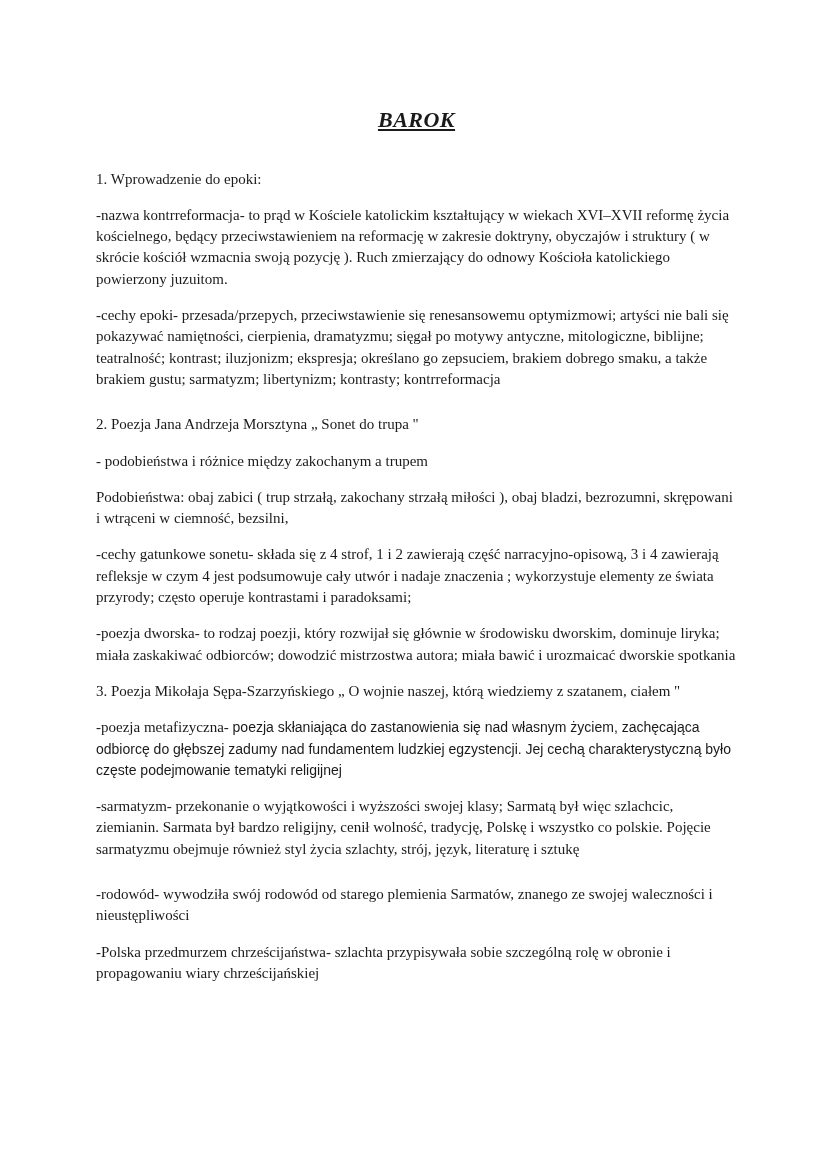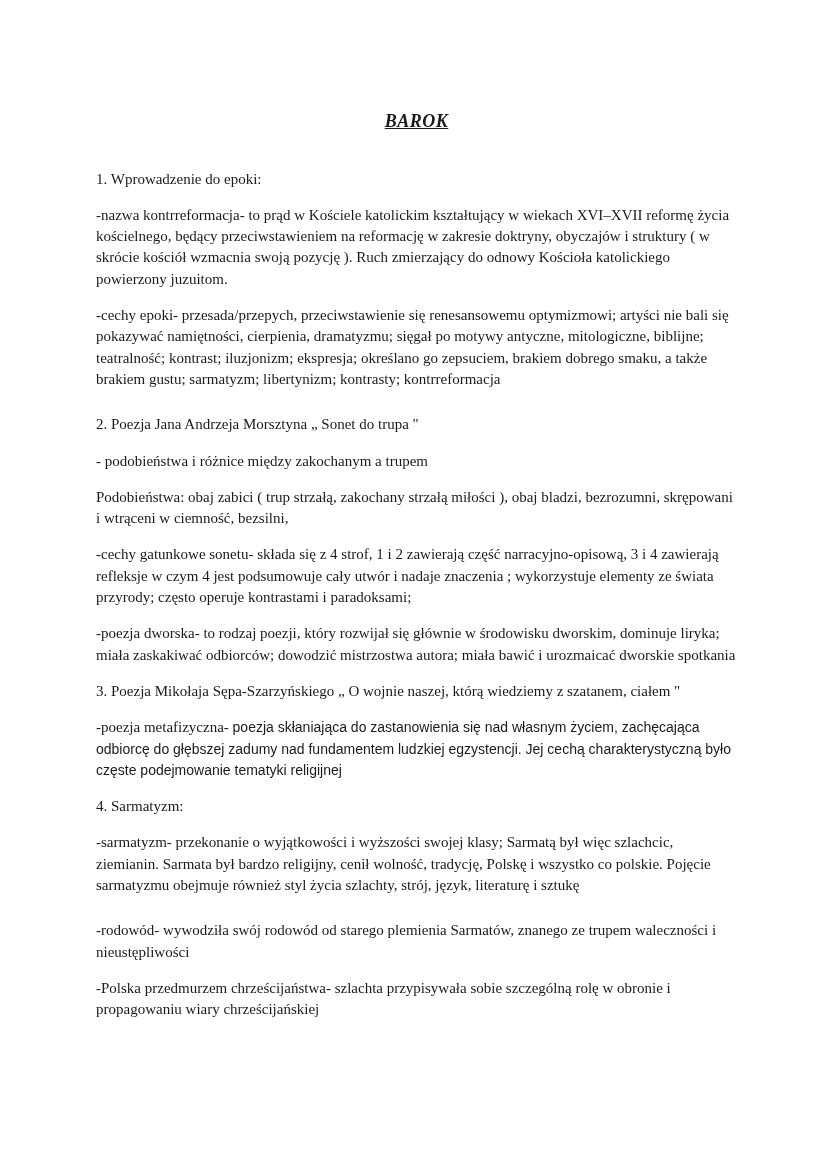--- a/index.html
+++ b/index.html
@@ -21,21 +21,21 @@
     line-height: 1.42;
   }
   .doc-title {
     text-align: center;
     margin: 0 0 30px 0;
   }
   .doc-title span {
     font-weight: bold;
     font-style: italic;
     text-decoration: underline;
-    font-size: 18px;
+    font-size: 22px;
     letter-spacing: 0.5px;
     font-family: "Liberation Serif", serif;
   }
   p.para {
     margin: 8px 0 15px 0;
   }
   p.gap-before {
     margin-top: 24px;
   }
   .sans {
@@ -68,21 +68,20 @@
 
   <p class="para">-cechy gatunkowe sonetu- składa się z 4 strof, 1 i 2 zawierają część narracyjno-opisową, 3 i 4 zawierają refleksje w czym 4 jest podsumowuje cały utwór i nadaje znaczenia ; wykorzystuje elementy ze świata przyrody; często operuje kontrastami  i paradoksami;</p>
 
   <p class="para">-poezja dworska- to rodzaj poezji, który rozwijał się głównie w środowisku dworskim, dominuje liryka; miała zaskakiwać odbiorców; dowodzić mistrzostwa autora; miała bawić i urozmaicać dworskie spotkania</p>
 
   <p class="para">3. Poezja Mikołaja Sępa-Szarzyńskiego „ O wojnie naszej, którą wiedziemy z szatanem, ciałem "</p>
 
 
   <p class="para"><span>-poezja metafizyczna- </span><span class="sans">poezja skłaniająca do zastanowienia się nad własnym życiem, zachęcająca odbiorcę do głębszej zadumy nad fundamentem ludzkiej egzystencji. Jej cechą charakterystyczną było częste podejmowanie tematyki religijnej</span></p>
 
-  <p class="para">4. Sarmatyzm:</p>
 
   <p class="para">-sarmatyzm- przekonanie o wyjątkowości i wyższości swojej klasy; Sarmatą był więc szlachcic, ziemianin. Sarmata był bardzo religijny, cenił wolność, tradycję, Polskę i wszystko co polskie. Pojęcie sarmatyzmu obejmuje również styl życia szlachty, strój, język, literaturę i sztukę</p>
 
-  <p class="para gap-before">-rodowód- wywodziła swój rodowód od starego plemienia Sarmatów, znanego ze trupem waleczności i nieustępliwości</p>
+  <p class="para gap-before">-rodowód- wywodziła swój rodowód od starego plemienia Sarmatów, znanego ze swojej waleczności i nieustępliwości</p>
 
   <p class="para">-Polska przedmurzem chrześcijaństwa- szlachta przypisywała sobie szczególną rolę w obronie i propagowaniu wiary chrześcijańskiej</p>
 
 </div>
 
 </body></html>

